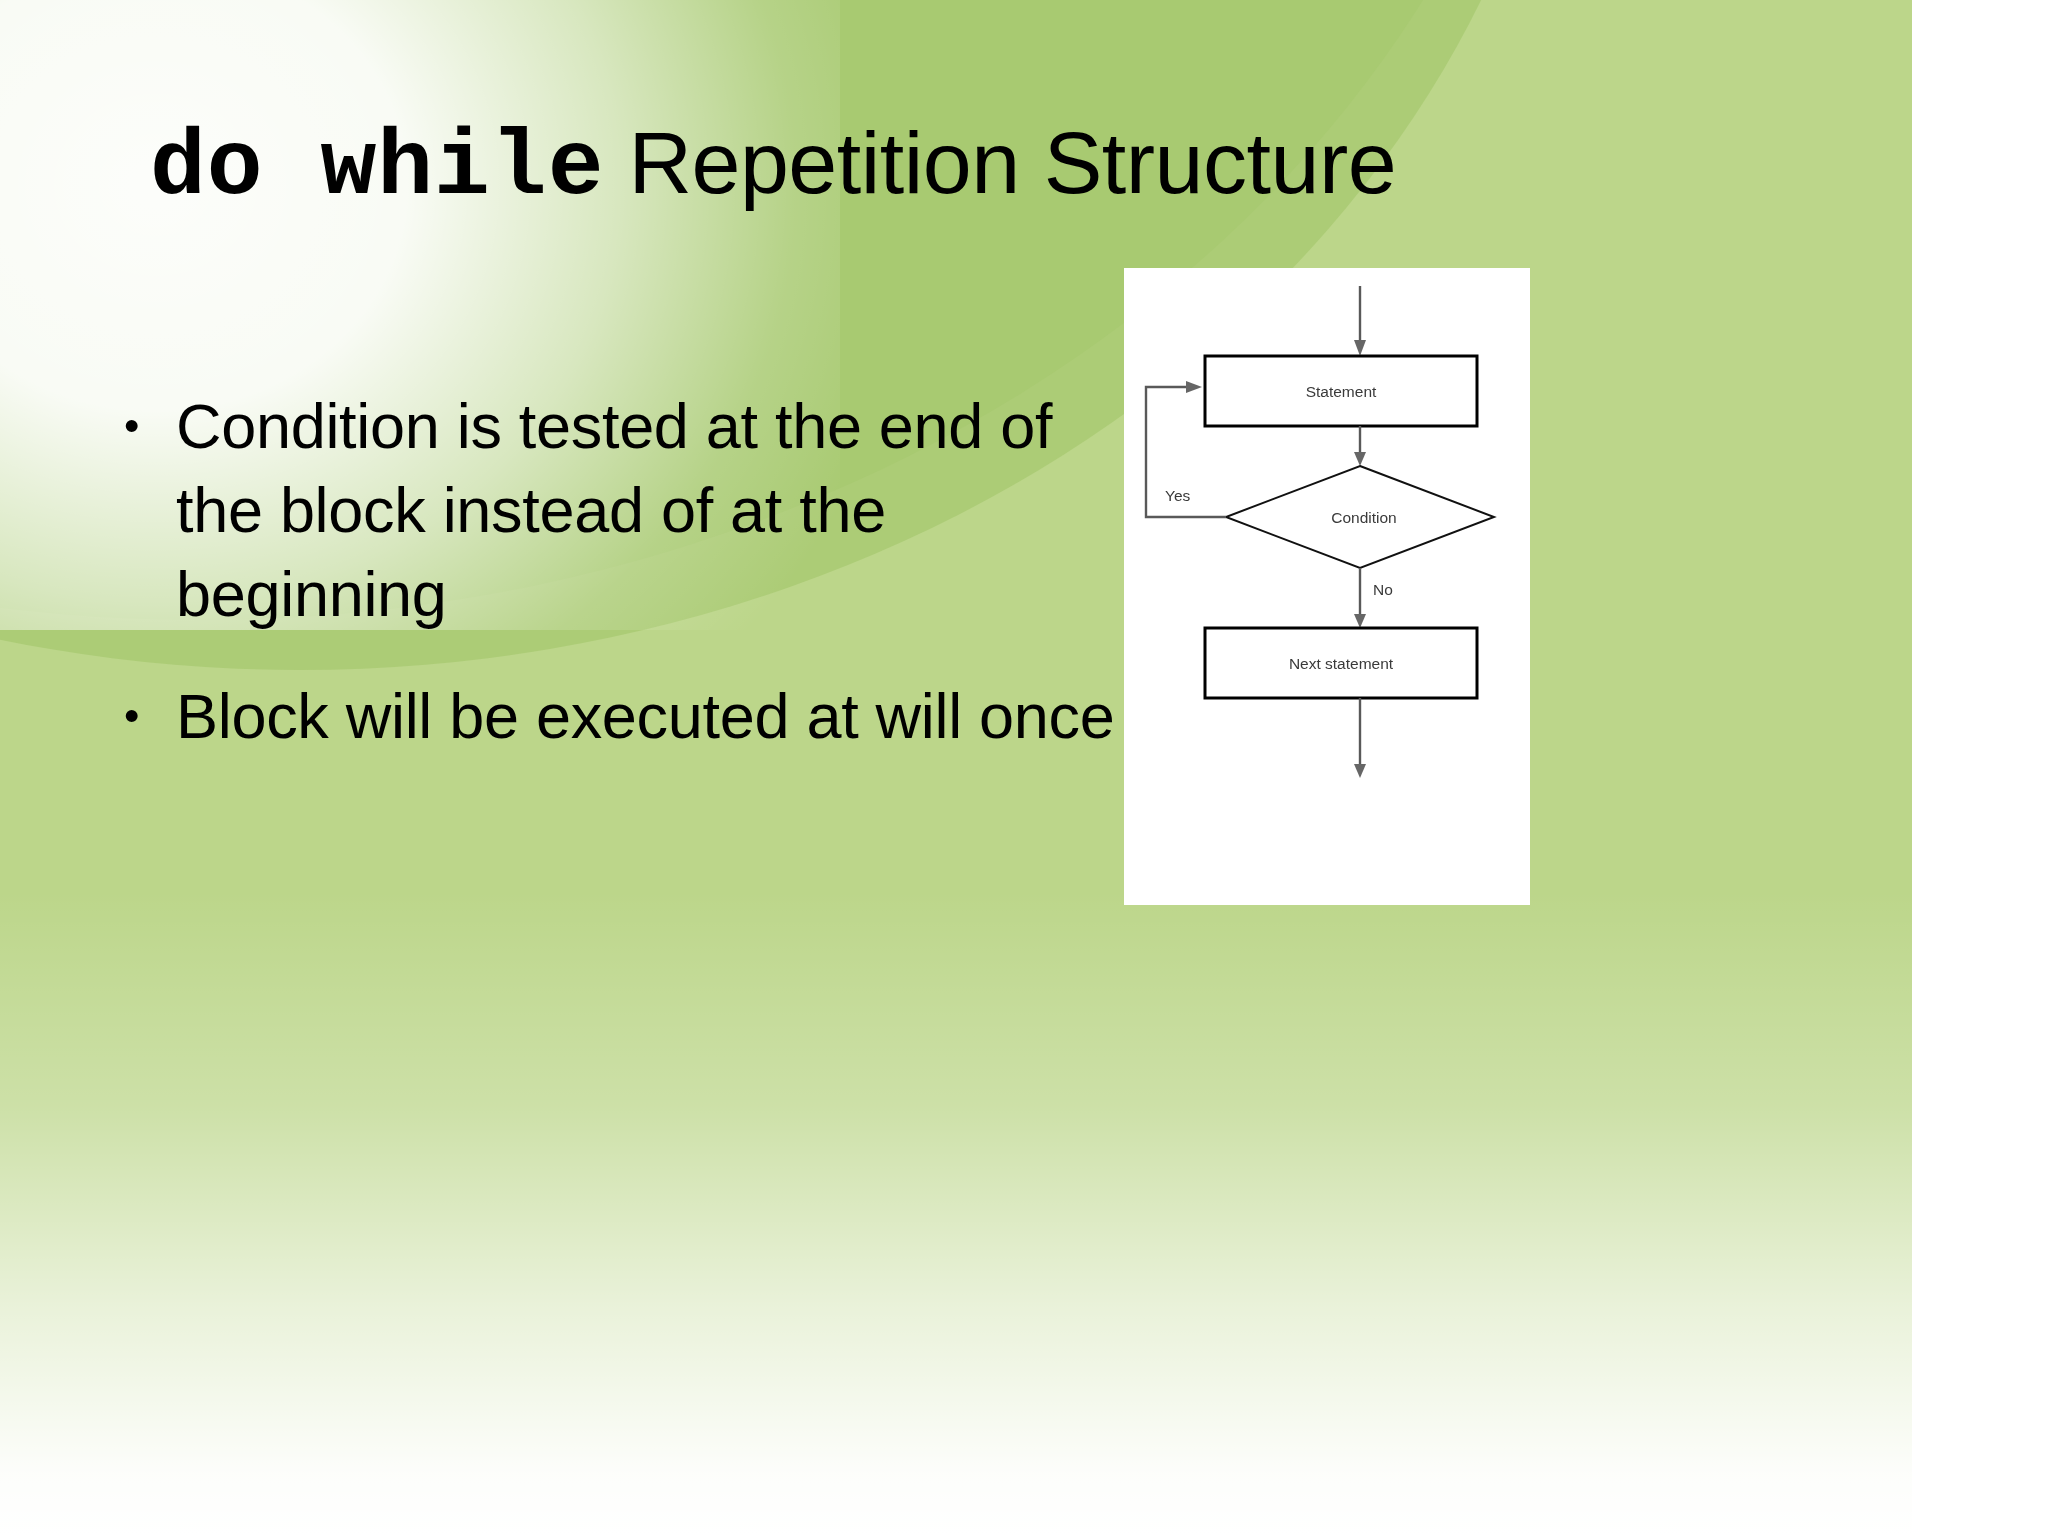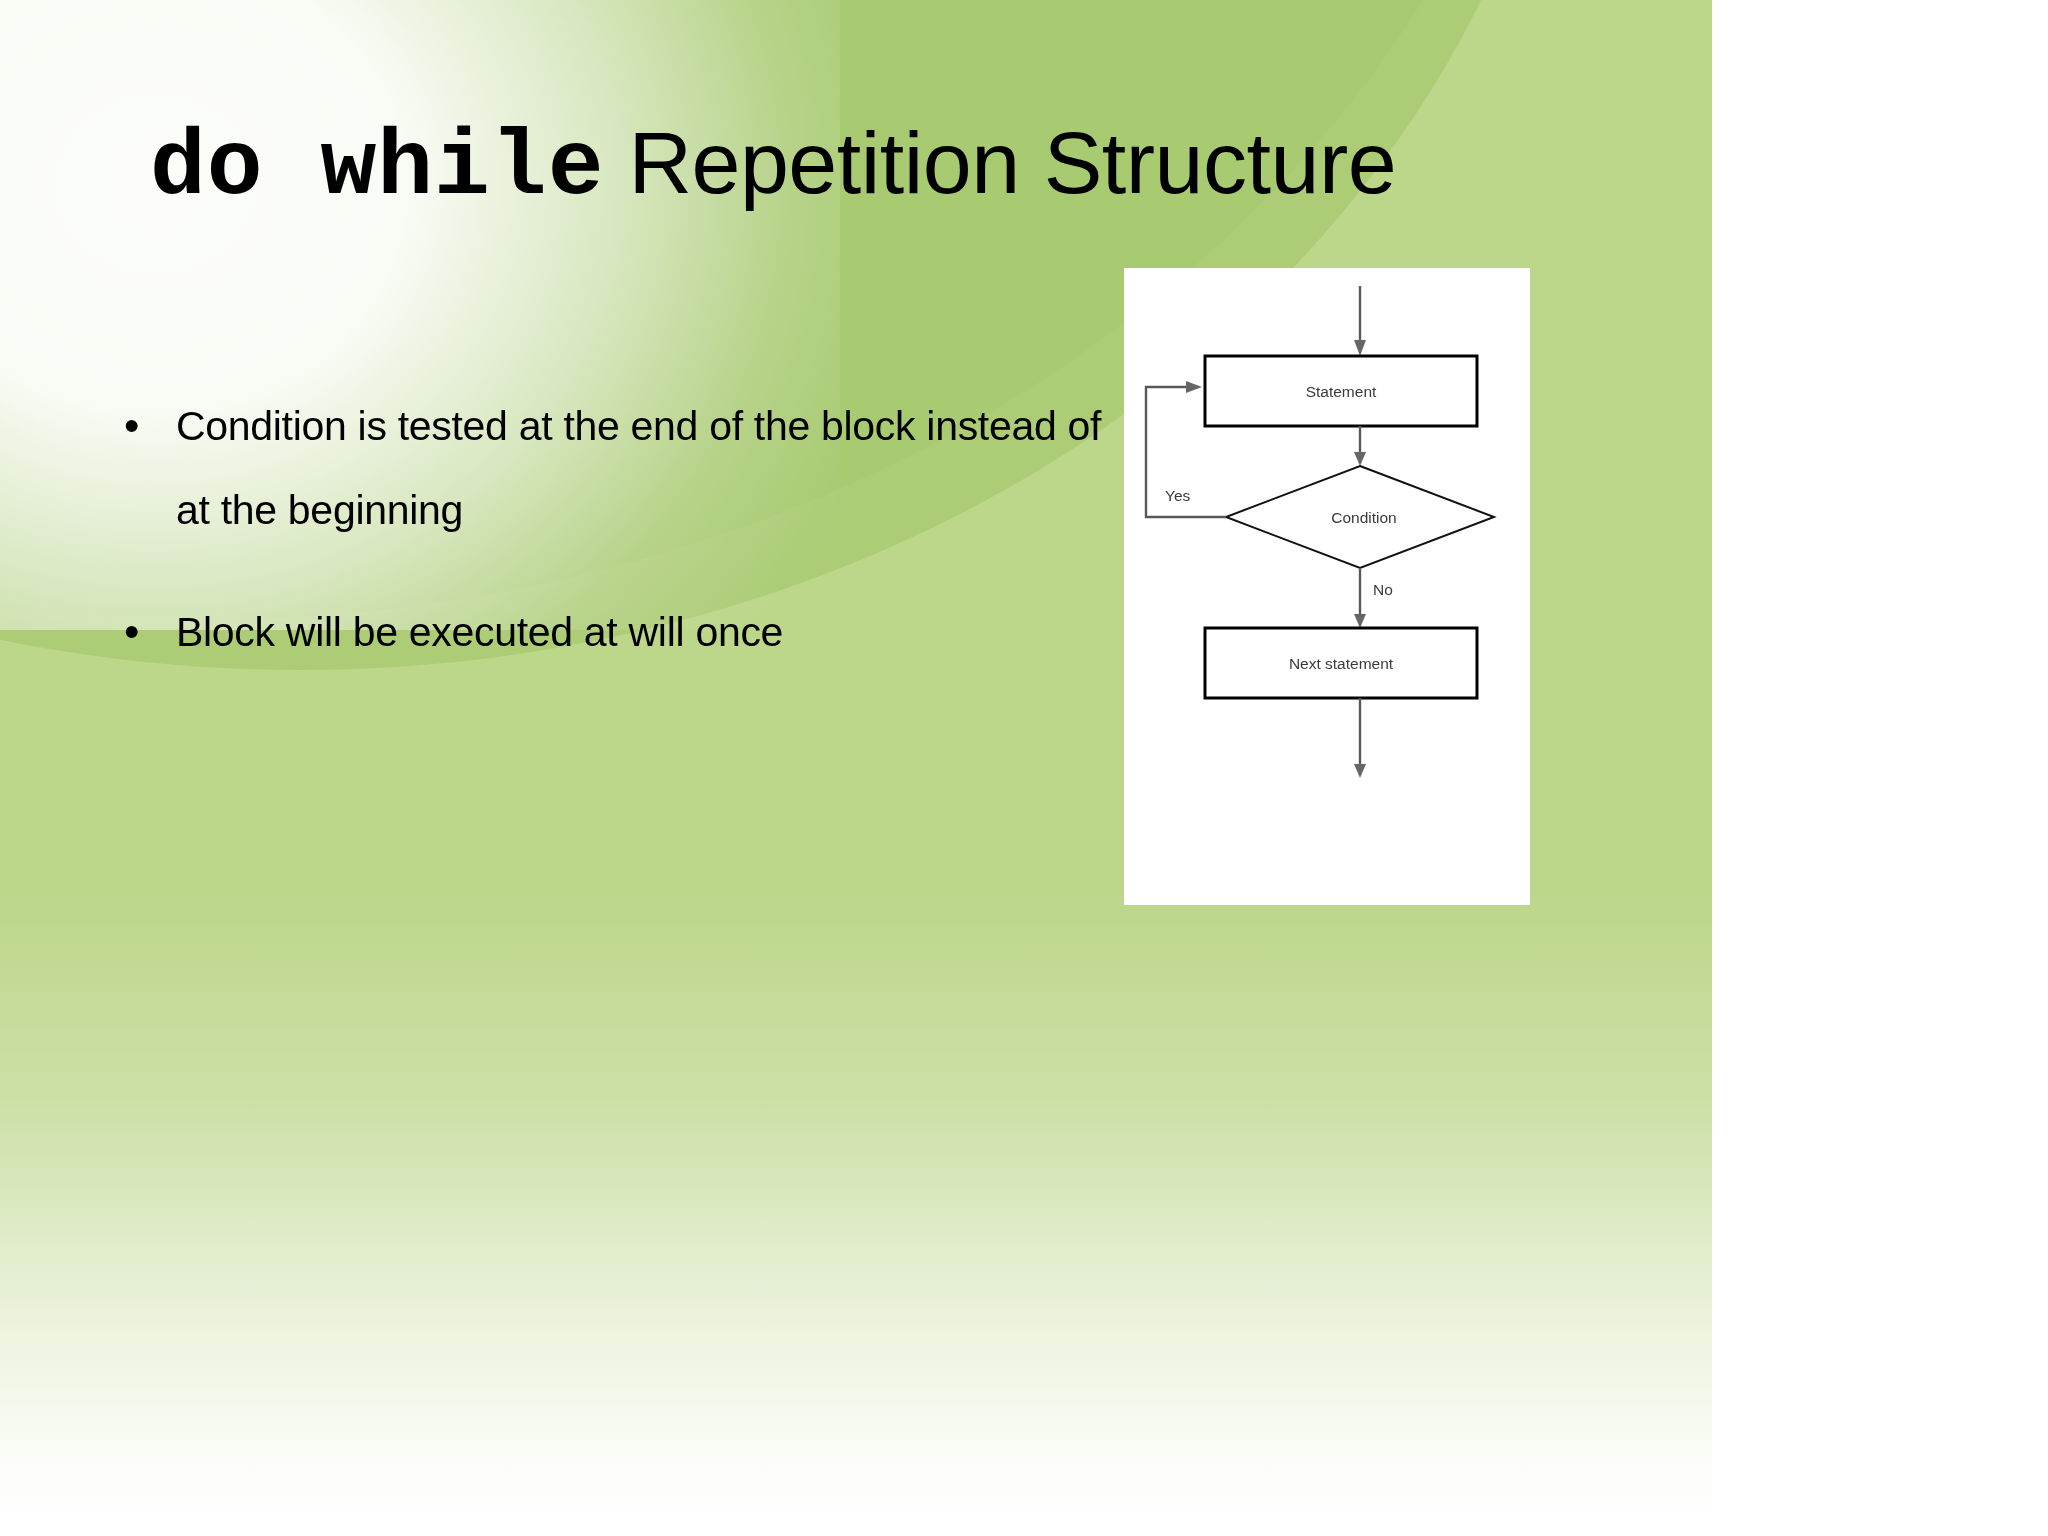--- a/index.html
+++ b/index.html
@@ -2,21 +2,21 @@
 <html><head>
 <meta charset="utf-8">
 <style>
   html,body{margin:0;padding:0;}
   body{
     width:2048px;height:1536px;overflow:hidden;
     font-family:"Liberation Sans",sans-serif;
     background:#ffffff;
   }
   #slide{
-    position:relative;width:1712px;height:1536px;overflow:hidden;
+    position:relative;width:1912px;height:1536px;overflow:hidden;
     background:
       linear-gradient(to bottom,
         rgba(255,255,255,0) 0%,
         rgba(255,255,255,0) 58%,
         rgba(255,255,255,0.25) 72%,
         rgba(255,255,255,0.68) 85%,
         rgba(255,255,255,0.97) 96%,
         #ffffff 100%),
       #bcd68a;
   }
@@ -63,21 +63,21 @@
     margin-bottom:38px;
   }
   .bullet-dot{
     flex:0 0 auto;width:52px;
     font-size:44px;line-height:84px;color:#000;text-align:left;
     padding-left:6px;
   }
   .bullet-text{
     flex:1 1 auto;
     font-family:"Liberation Sans",sans-serif;
-    font-size:41px;line-height:84px;color:#000;
+    font-size:63px;line-height:84px;color:#000;
     letter-spacing:-0.3px;
   }
   
   #flow-panel{
     position:absolute;left:1124px;top:268px;width:406px;height:637px;
     background:#ffffff;
   }
   #flow-svg{display:block;width:406px;height:637px;}
   .fc-box{fill:#ffffff;stroke:#000000;stroke-width:3;}
   .fc-diamond{fill:#ffffff;stroke:#111111;stroke-width:2;}

